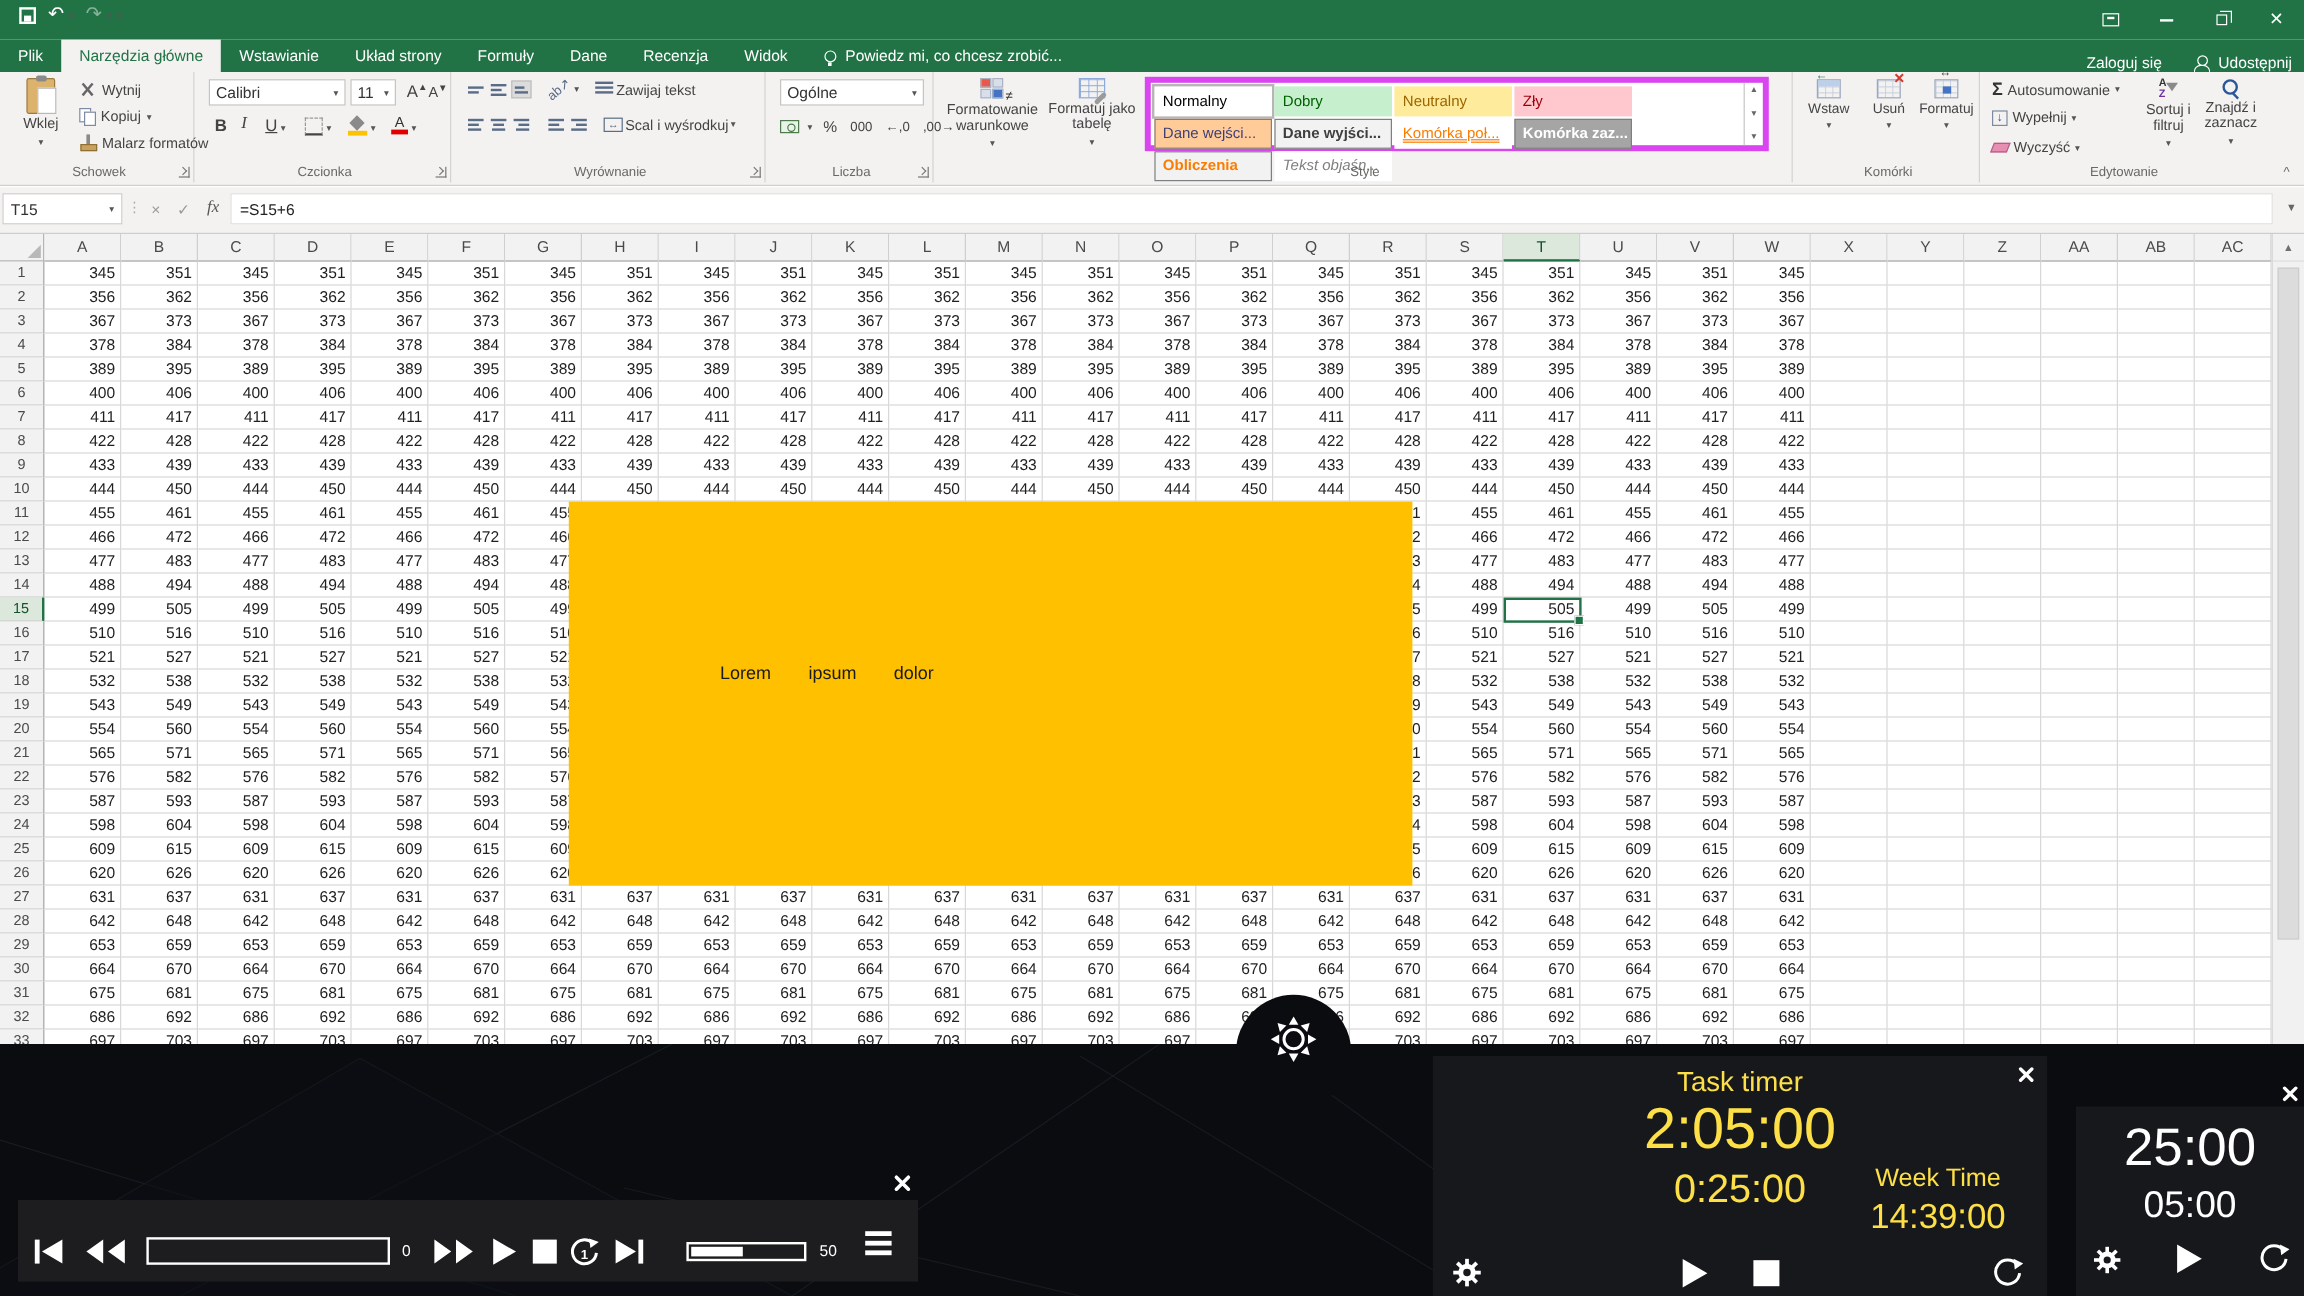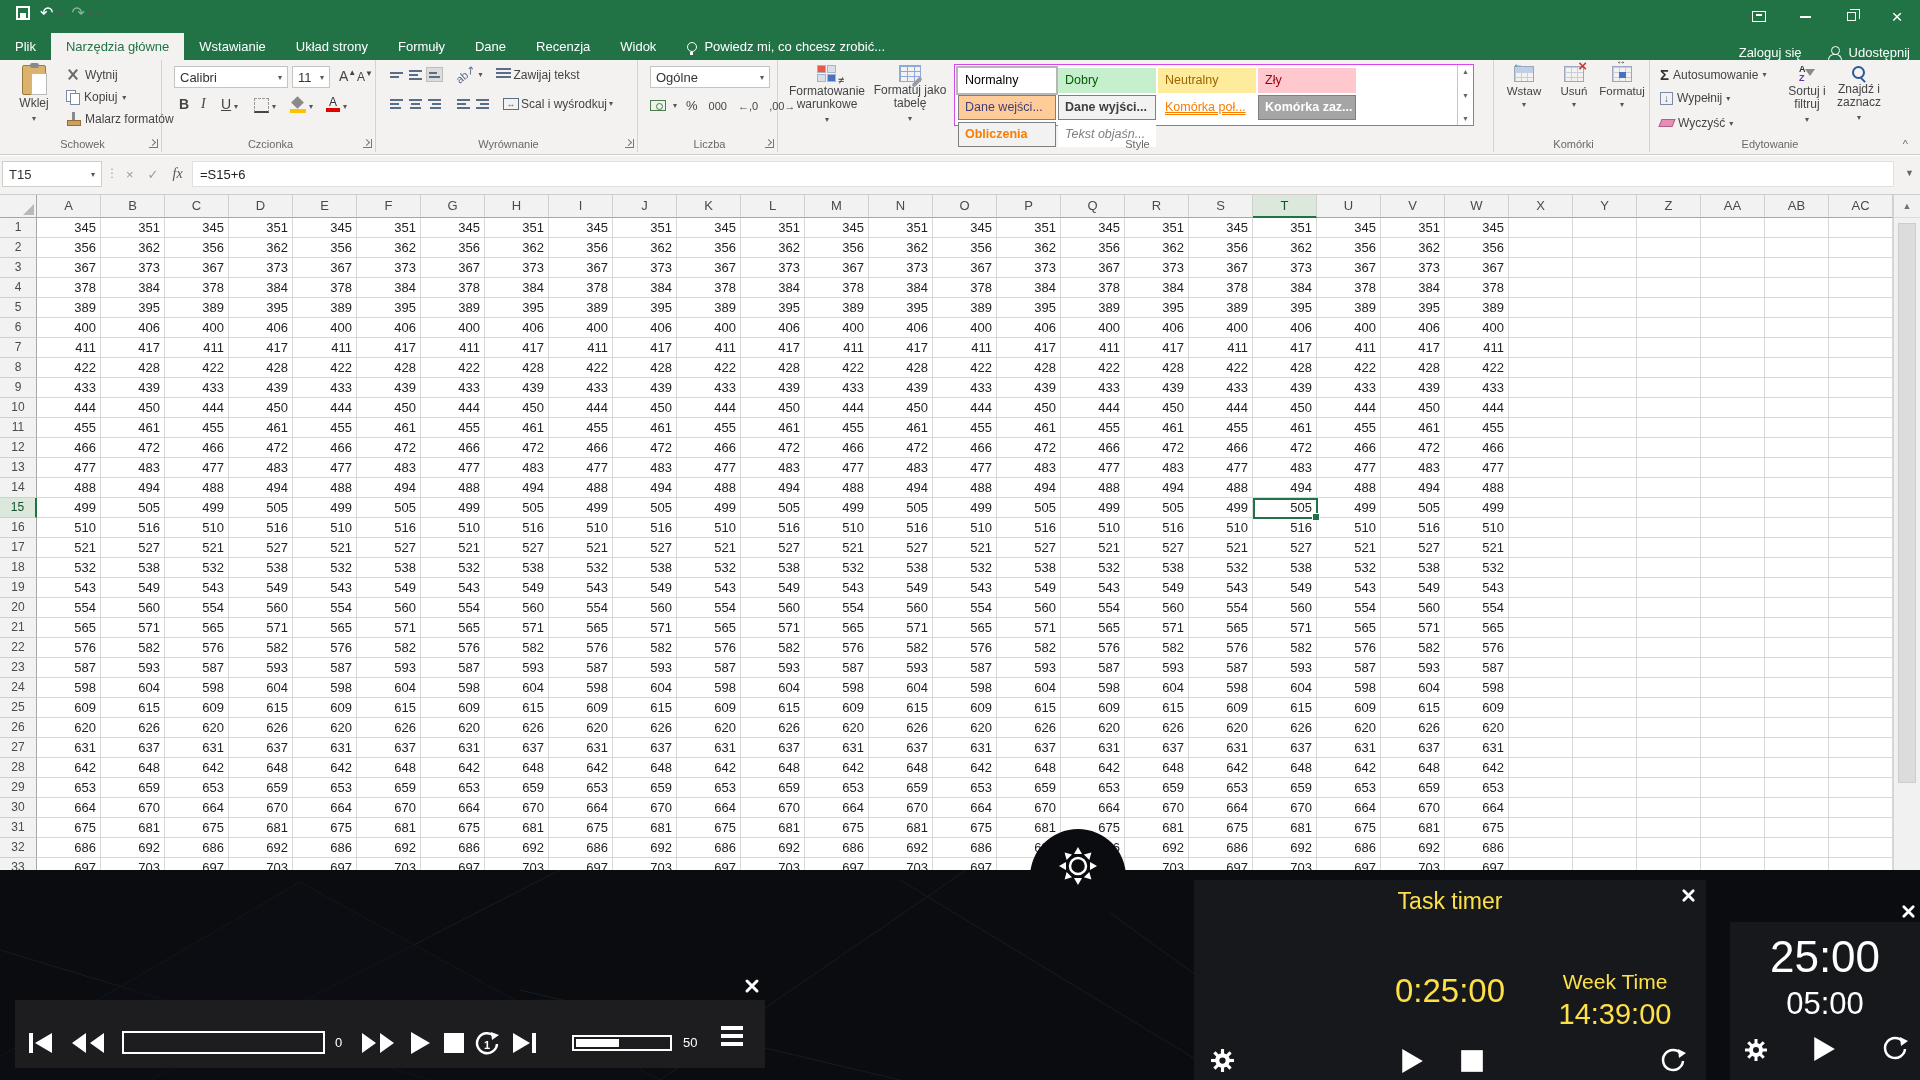--- a/index.html
+++ b/index.html
@@ -94,21 +94,21 @@
   
   .ic-condfmt{width:20px;height:18px;display:grid;grid-template-columns:9px 9px;grid-template-rows:8px 8px;gap:1px;position:relative;}
   .ic-condfmt i{background:#d8dfea;border:1px solid #aab4c6;}
   .ic-condfmt i:nth-child(1){background:#e8584b;}
   .ic-condfmt i:nth-child(4){background:#4472c4;}
   .ic-condfmt::after{content:'≠';position:absolute;right:-7px;bottom:-4px;font-size:11px;color:#333;background:var(--ribbon);}
   .ic-table{width:22px;height:17px;border:1px solid #8eaadb;position:relative;background:
     linear-gradient(#8eaadb 1px,transparent 1px) 0 0/100% 5px,
     linear-gradient(90deg,#8eaadb 1px,transparent 1px) 0 0/7px 100%;}
   .ic-table::after{content:'';position:absolute;right:-3px;bottom:-3px;width:12px;height:4px;background:#9b9b9b;transform:rotate(-45deg);border-radius:2px;}
-  .gallery{position:absolute;left:172px;top:4px;width:520px;height:62px;background:#fff;border:1px solid #d946ef;display:flex;flex-wrap:wrap;align-content:flex-start;padding:3px 18px 3px 3px;gap:2px;}
+  .gallery{position:absolute;left:172px;top:4px;width:520px;height:62px;background:#fff;border:5px solid #d946ef;display:flex;flex-wrap:wrap;align-content:flex-start;padding:3px 18px 3px 3px;gap:2px;}
   .gcell{width:98px;height:25px;line-height:23px;padding:0 6px;font-size:12.5px;white-space:nowrap;overflow:hidden;border:1px solid transparent;}
   .gsel{outline:2px solid #b8b6b4;}
   .gbord{border:1px solid #7f7f7f;}
   .gbold{font-weight:bold;}
   .gital{font-style:italic;}
   .gund{text-decoration:underline;text-decoration-style:double;text-decoration-color:#fa7d00;}
   .gscroll{position:absolute;right:0;top:0;width:16px;height:100%;border-left:1px solid #c8c6c4;display:flex;flex-direction:column;align-items:center;justify-content:space-between;padding:3px 0;font-size:7px;color:#666;}
 
   
   .stackbtn{position:absolute;top:6px;width:48px;display:flex;flex-direction:column;align-items:center;gap:3px;font-size:11.5px;text-align:center;}
@@ -1566,20 +1566,23 @@
           <div class="c">697</div>
           <div class="c">703</div>
           <div class="c">697</div>
           <div class="c"></div>
           <div class="c"></div>
           <div class="c"></div>
           <div class="c"></div>
           <div class="c"></div>
           <div class="c"></div>
         </div>
+      </div>
+    <div class="shape">
+        <span>Lorem ipsum dolor</span>
       </div>
     <div class="selbox"></div>
     <div class="vscroll">
       <div class="sarrow">▲</div>
       <div class="sthumb"></div>
     </div>
   </div>
 
   <div class="taskbar">
     <svg class="mesh" width="1920" height="210">
@@ -1651,20 +1654,21 @@
           <i></i>
           <i></i>
         </span>
     </div>
 
     <div class="ttpanel">
       <svg class="pclose" width="15" height="15" viewBox="0 0 16 16">
           <path d="M3 3 L13 13 M13 3 L3 13" stroke="#fff" stroke-width="3" stroke-linecap="round"></path>
         </svg>
       <div class="ttl">Task timer</div>
+      <div class="main">2:05:00</div>
       <div class="sub">0:25:00</div>
       <div class="tside" style="right:6px;top:90px;">
         <div class="lab">Week Time</div>
         <div class="val">14:39:00</div>
       </div>
       <div class="ticons">
         <span style="left:16px;"><svg width="25" height="25" viewBox="0 0 24 24">
               <g fill="#fff">
                 <rect x="10.5" y="1" width="3" height="6"></rect>
                 <rect x="10.5" y="17" width="3" height="6"></rect>

